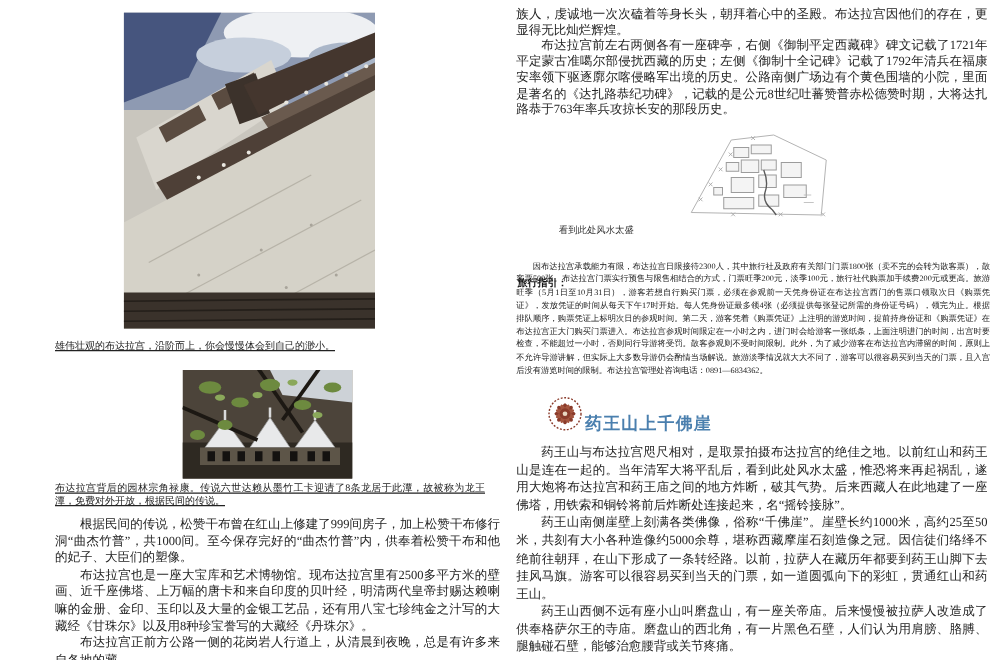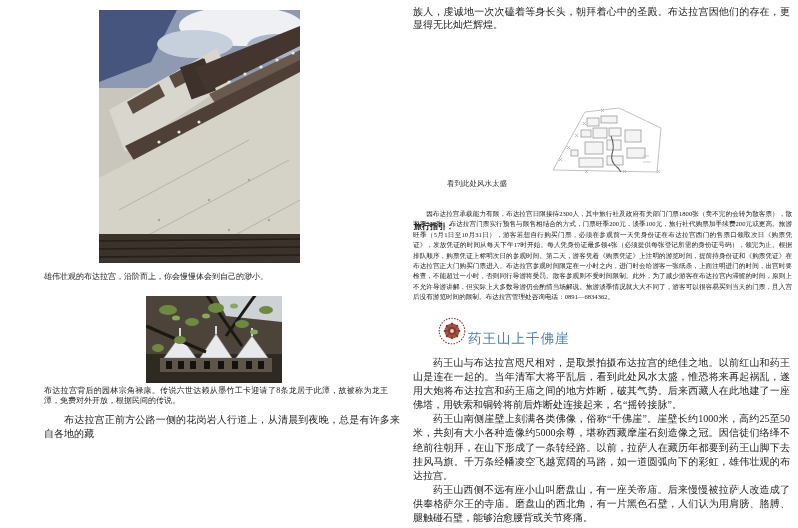--- a/index.html
+++ b/index.html
@@ -6,40 +6,40 @@
   .spread{
     position:relative;width:798px;height:528px;background:#ffffff;overflow:hidden;
     font-family:"Liberation Serif","DejaVu Serif",serif;color:#1d1d1d;
   }
   .abs{position:absolute;}
   
   .photo1{left:99px;top:10px;width:201px;height:253px;}
   .photo2{left:146px;top:296px;width:136px;height:87px;}
   .photo1 svg,.photo2 svg,.floorplan svg{display:block;width:100%;height:100%;}
   
-  .caption{font-size:8px;line-height:10px;color:#222;}
+  .caption{font-size:8px;line-height:10px;color:#222;text-decoration:underline;}
   .caption1{left:44px;top:272px;width:330px;}
   .caption2{left:44px;top:386px;width:344px;text-align:justify;}
   
   .bodytext{font-size:10px;line-height:13.6px;text-align:justify;color:#232323;}
   .bodytext p{margin:0;text-indent:2em;}
   .bodytext p.noindent{text-indent:0;}
   .left-body{left:44px;top:413px;width:356px;}
   .right-top{left:413px;top:6px;width:377px;line-height:12.7px;}
   .right-bottom{left:413px;top:356px;width:377px;line-height:14.1px;}
   
   .floorplan{left:545px;top:106px;width:120px;height:76px;}
   .map-caption{left:447px;top:179px;font-size:7.5px;color:#333;}
   
   .guide-heading{left:414px;top:197px;font-size:8px;font-weight:bold;color:#111;margin-top:24px;}
   .guide-text{left:413px;top:209px;width:379px;font-size:6.6px;line-height:10.4px;
               text-align:justify;color:#181818;text-indent:2em;}
   
   .section-icon{left:436px;top:315px;width:32px;height:32px;}
-  .section-title{left:468px;top:330px;font-size:13.5px;font-weight:normal;letter-spacing:1px;}
+  .section-title{left:468px;top:330px;font-size:13.5px;font-weight:bold;letter-spacing:1px;}
 </style>
 </head>
 <body>
 
 <div class="spread">
 
   <div class="abs photo1">
     <svg viewBox="0 0 201 253" preserveAspectRatio="none">
       <rect width="201" height="253" fill="#c9c6be"></rect>
 
@@ -143,25 +143,28 @@
           <ellipse cx="60" cy="20" rx="4" ry="2.5"></ellipse>
         <ellipse cx="88" cy="10" rx="4" ry="2.5"></ellipse>
           <ellipse cx="108" cy="36" rx="4" ry="2.5"></ellipse>
       </g>
     </svg>
   </div>
 
   <div class="abs caption caption2">布达拉宫背后的园林宗角禄康。传说六世达赖从墨竹工卡迎请了8条龙居于此潭，故被称为龙王潭，免费对外开放，根据民间的传说。</div>
 
   <div class="abs bodytext left-body">
+    <p>根据民间的传说，松赞干布曾在红山上修建了999间房子，加上松赞干布修行洞“曲杰竹普”，共1000间。至今保存完好的“曲杰竹普”内，供奉着松赞干布和他的妃子、大臣们的塑像。</p>
+    <p>布达拉宫也是一座大宝库和艺术博物馆。现布达拉宫里有2500多平方米的壁画、近千座佛塔、上万幅的唐卡和来自印度的贝叶经，明清两代皇帝封赐达赖喇嘛的金册、金印、玉印以及大量的金银工艺品，还有用八宝七珍纯金之汁写的大藏经《甘珠尔》以及用8种珍宝誊写的大藏经《丹珠尔》。</p>
     <p>布达拉宫正前方公路一侧的花岗岩人行道上，从清晨到夜晚，总是有许多来自各地的藏</p>
   </div>
 
   <div class="abs bodytext right-top">
     <p class="noindent">族人，虔诚地一次次磕着等身长头，朝拜着心中的圣殿。布达拉宫因他们的存在，更显得无比灿烂辉煌。</p>
+    <p>布达拉宫前左右两侧各有一座碑亭，右侧《御制平定西藏碑》碑文记载了1721年平定蒙古准噶尔部侵扰西藏的历史；左侧《御制十全记碑》记载了1792年清兵在福康安率领下驱逐廓尔喀侵略军出境的历史。公路南侧广场边有个黄色围墙的小院，里面是著名的《达扎路恭纪功碑》，记载的是公元8世纪吐蕃赞普赤松德赞时期，大将达扎路恭于763年率兵攻掠长安的那段历史。</p>
   </div>
 
   <div class="abs floorplan">
     <svg viewBox="0 0 120 76">
 
       <g stroke="#b3b3b3" stroke-width="0.8" fill="none">
         <path d="M8,64 L40,6 L74,2 L116,22"></path>
         <path d="M8,64 L112,66 L116,22"></path>
       </g>
 
@@ -222,17 +225,17 @@
         <circle cx="17" cy="17" r="2" fill="#e8d7c2"></circle>
       </g>
       <circle cx="17" cy="17" r="13.6" fill="none" stroke="#8a3b2b" stroke-width="1.2" stroke-dasharray="1.6 1.4"></circle>
     </svg>
   </div>
 
   <div class="abs section-title" style="color:#4a7fae">药王山上千佛崖</div>
 
   <div class="abs bodytext right-bottom">
     <p>药王山与布达拉宫咫尺相对，是取景拍摄布达拉宫的绝佳之地。以前红山和药王山是连在一起的。当年清军大将平乱后，看到此处风水太盛，惟恐将来再起祸乱，遂用大炮将布达拉宫和药王庙之间的地方炸断，破其气势。后来西藏人在此地建了一座佛塔，用铁索和铜铃将前后炸断处连接起来，名“摇铃接脉”。</p>
-    <p>药王山南侧崖壁上刻满各类佛像，俗称“千佛崖”。崖壁长约1000米，高约25至50米，共刻有大小各种造像约5000余尊，堪称西藏摩崖石刻造像之冠。因信徒们络绎不绝前往朝拜，在山下形成了一条转经路。以前，拉萨人在藏历年都要到药王山脚下去挂风马旗。千万条经幡凌空飞越宽阔的马路，如一道圆弧向下的彩虹，雄伟壮观的布达拉宫。</p>
+    <p>药王山南侧崖壁上刻满各类佛像，俗称“千佛崖”。崖壁长约1000米，高约25至50米，共刻有大小各种造像约5000余尊，堪称西藏摩崖石刻造像之冠。因信徒们络绎不绝前往朝拜，在山下形成了一条转经路。以前，拉萨人在藏历年都要到药王山脚下去挂风马旗。游客可以很容易买到当天的门票，如一道圆弧向下的彩虹，贯通红山和药王山。</p>
     <p>药王山西侧不远有座小山叫磨盘山，有一座关帝庙。后来慢慢被拉萨人改造成了供奉格萨尔王的寺庙。磨盘山的西北角，有一片黑色石壁，人们认为用肩膀、胳膊、腿触碰石壁，能够治愈腰背或关节疼痛。</p>
   </div>
 
 </div>
 
 </body></html>

